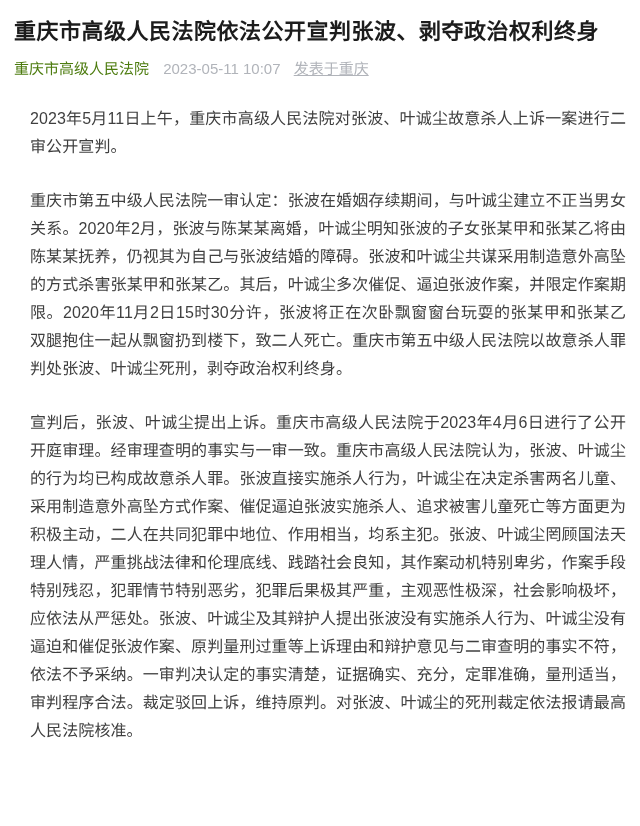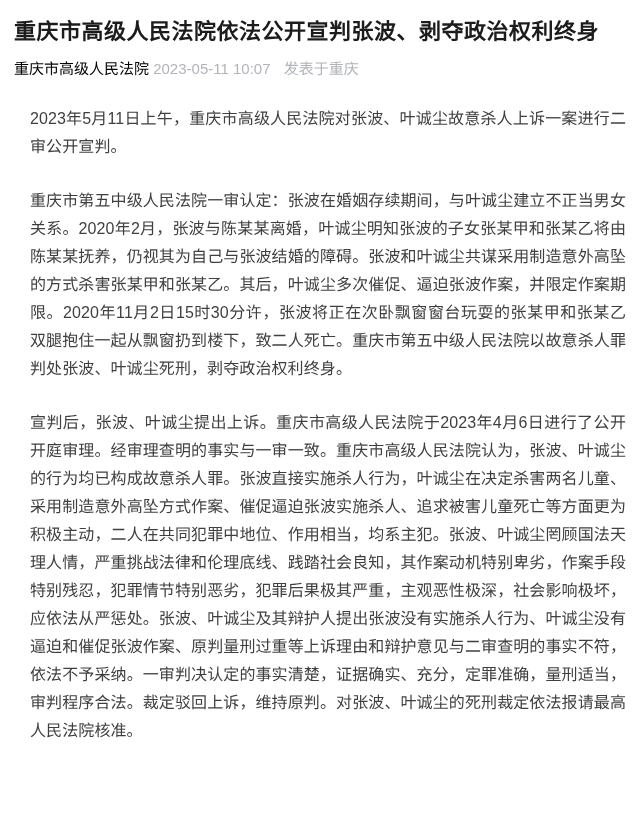--- a/index.html
+++ b/index.html
@@ -25,31 +25,33 @@
     letter-spacing: 0.5px;
     color: #1c1c1c;
   }
   .article-meta {
     margin: 0 0 26px 0;
     font-size: 15px;
     line-height: 21px;
     white-space: nowrap;
   }
   .account-name {
-    color: #000000;
+    color: #4d7c0f;
+    margin-right: 10px;
     cursor: pointer;
     text-decoration: none;
   }
   .meta-time {
     color: #b1b4ba;
     margin-right: 9px;
     text-align: right;
   }
   .meta-location {
     color: #b1b4ba;
+    text-decoration: underline;
   }
   .article-content p {
     margin: 0 0 26px 16px;
     font-size: 16px;
     line-height: 28px;
     letter-spacing: 0.1px;
     color: #3f3f3f;
     text-align: justify;
     word-break: break-all;
   }

